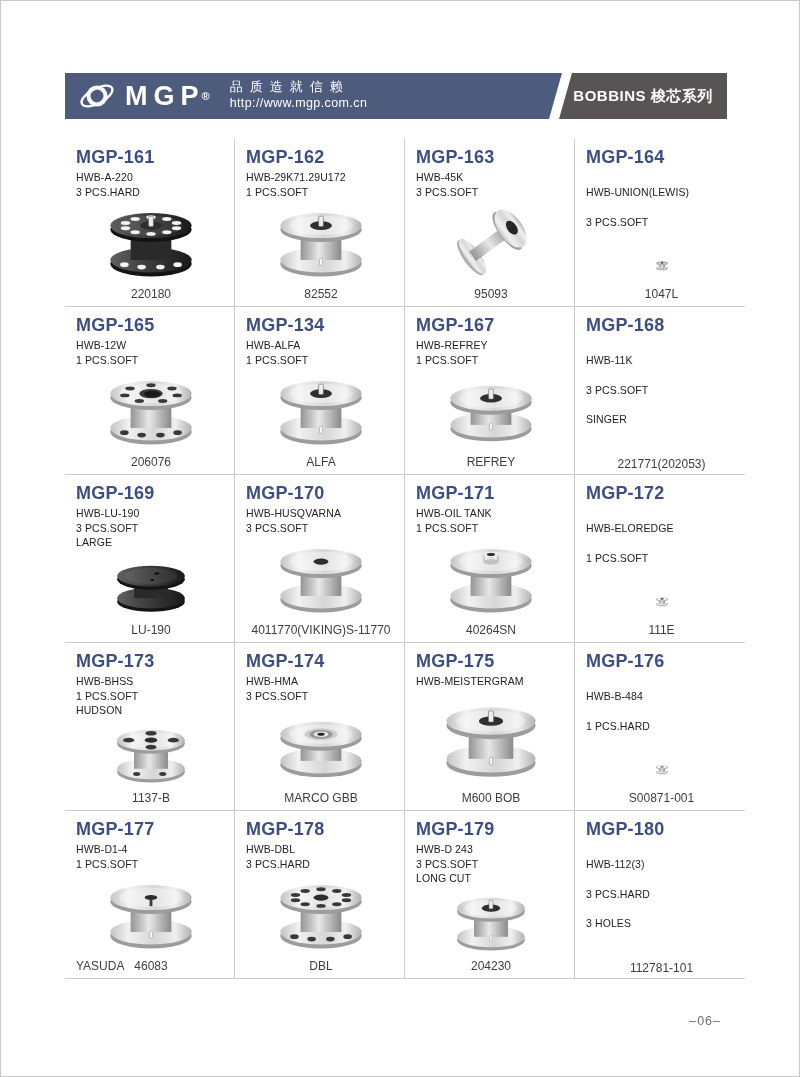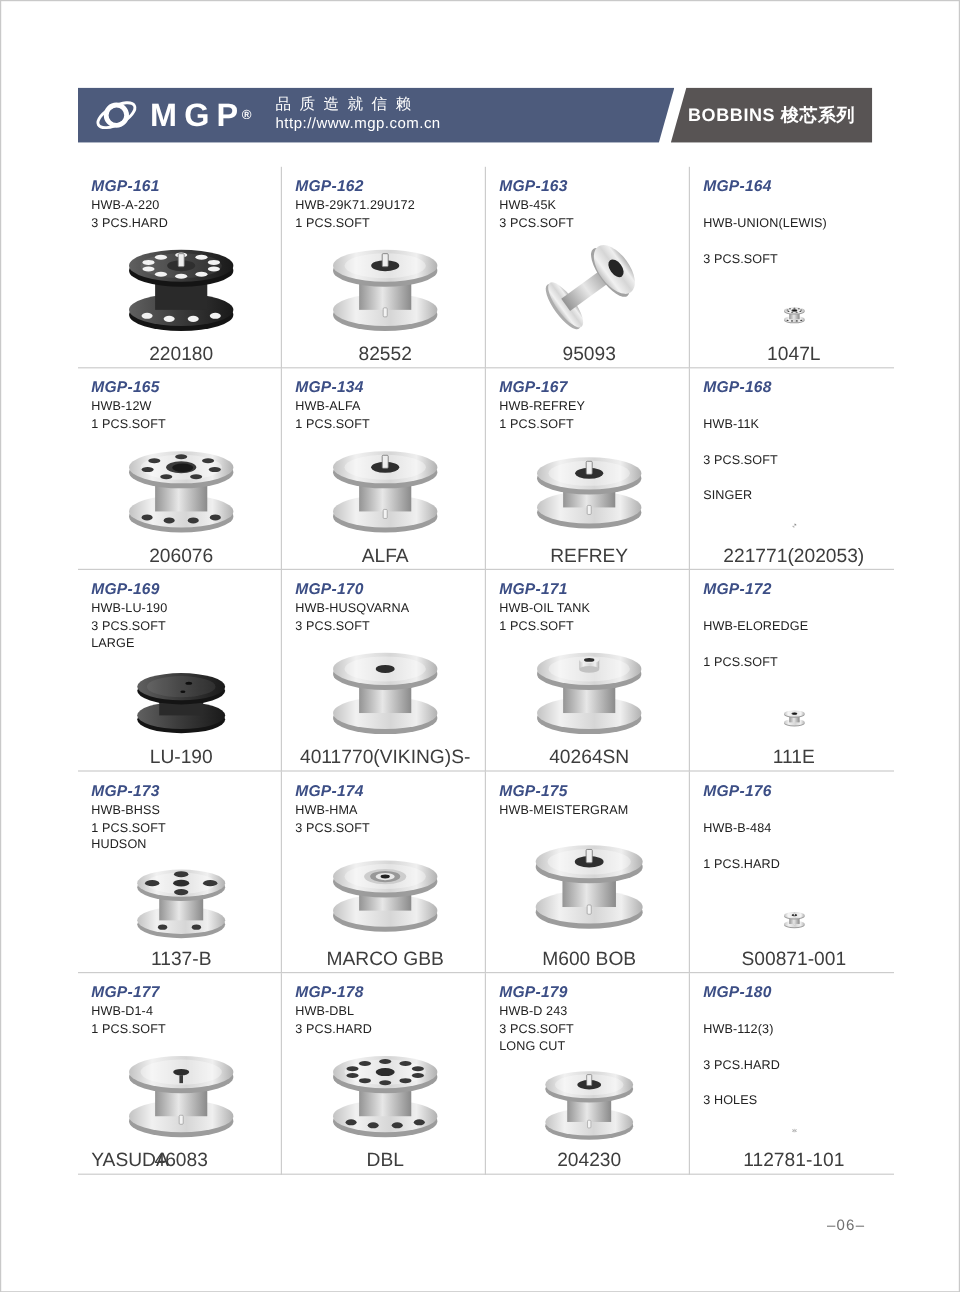--- a/index.html
+++ b/index.html
@@ -33,25 +33,25 @@
   
   .grid{
     position:absolute;left:64px;top:138px;width:680px;
     display:grid;grid-template-columns:repeat(4,1fr);grid-auto-rows:168px;
   }
   .cell{
     border-bottom:1px solid #cccccc;border-right:1px solid #cccccc;box-sizing:border-box;
     padding:8px 8px 2px 11px;display:flex;flex-direction:column;overflow:hidden;
   }
   .cell:nth-child(4n){border-right:none;gap:15px;}
-  .model{font-size:13px;font-weight:bold;color:var(--model-navy);margin-bottom:2px;letter-spacing:0.2px;font-style:italic;}
+  .model{font-size:18px;font-weight:bold;color:var(--model-navy);margin-bottom:2px;letter-spacing:0.2px;}
   .line{font-size:10.5px;color:#222222;line-height:1.4;letter-spacing:0.1px;}
   .photo{flex:1;display:flex;align-items:center;justify-content:center;min-height:0;}
   .photo svg{max-height:100%;}
-  .partrow{height:17px;position:relative;text-align:center;font-size:16px;color:#3d3d3d;}
+  .partrow{height:17px;position:relative;text-align:center;font-size:12px;color:#3d3d3d;}
   .brand{position:absolute;left:0;top:0;}
 
   
   .pagenum{position:absolute;right:78px;top:1013px;font-size:12.5px;color:#6e6e6e;letter-spacing:1px;}
 </style>
 </head>
 <body style="--brand-blue: #4d5b7c; --banner-gray: #585454; --model-navy: #3c4e85;">
 
 <svg width="0" height="0" style="position:absolute" aria-hidden="true">
   <defs>

